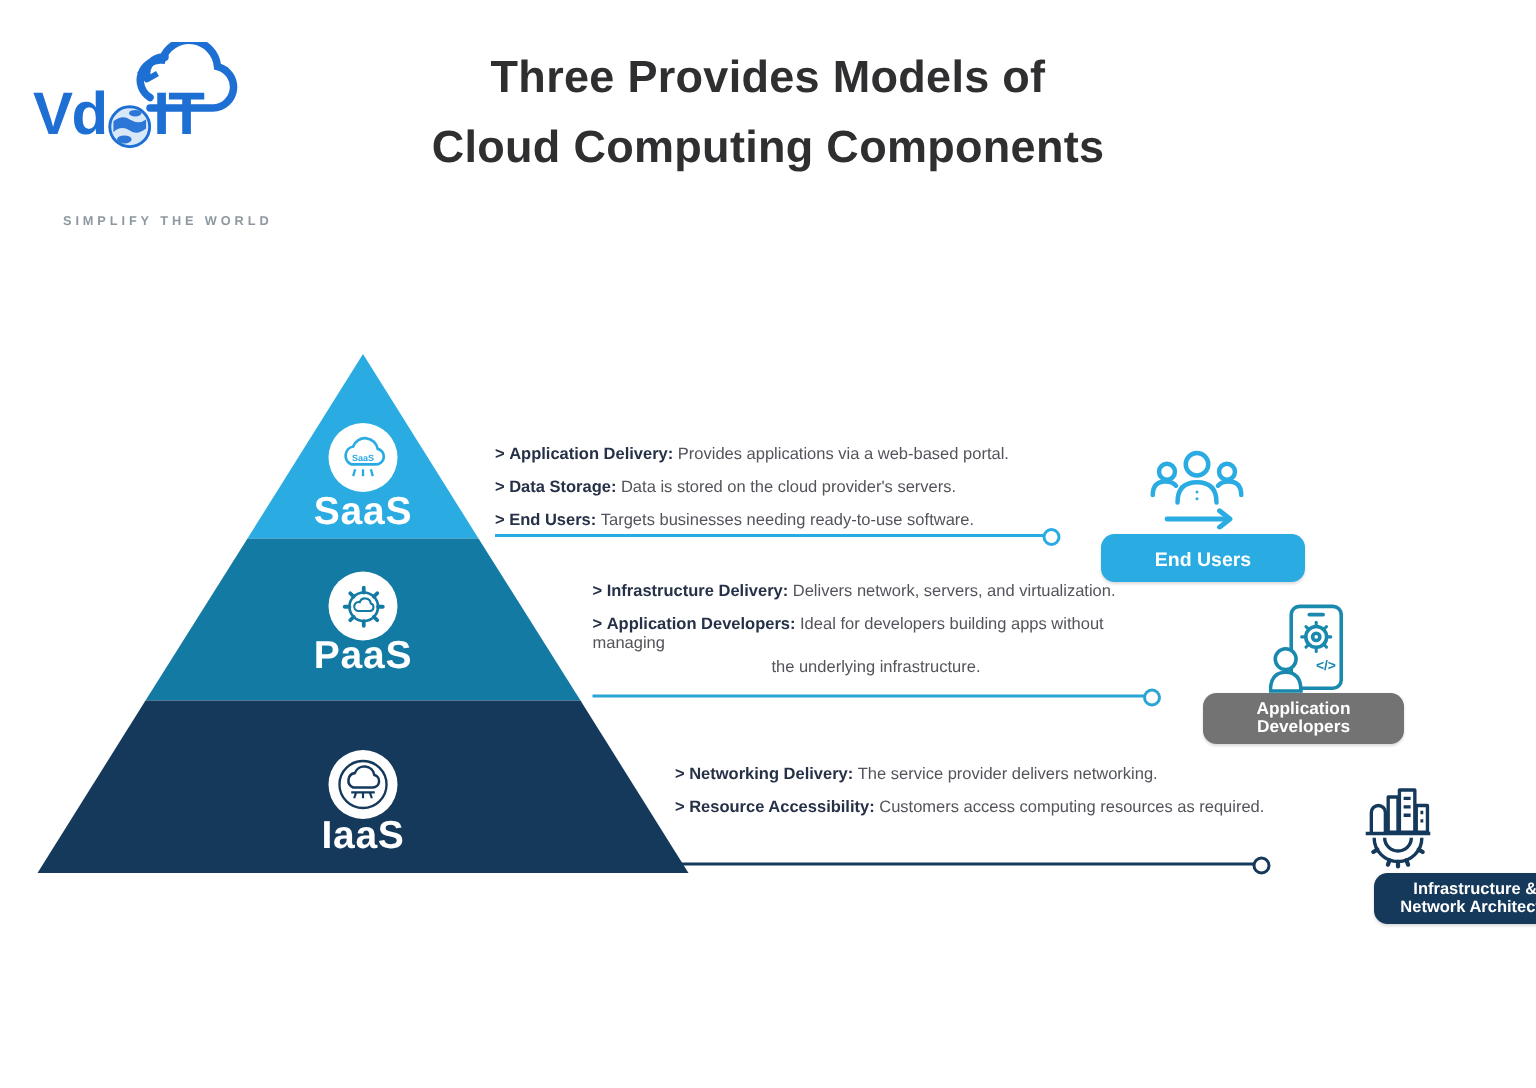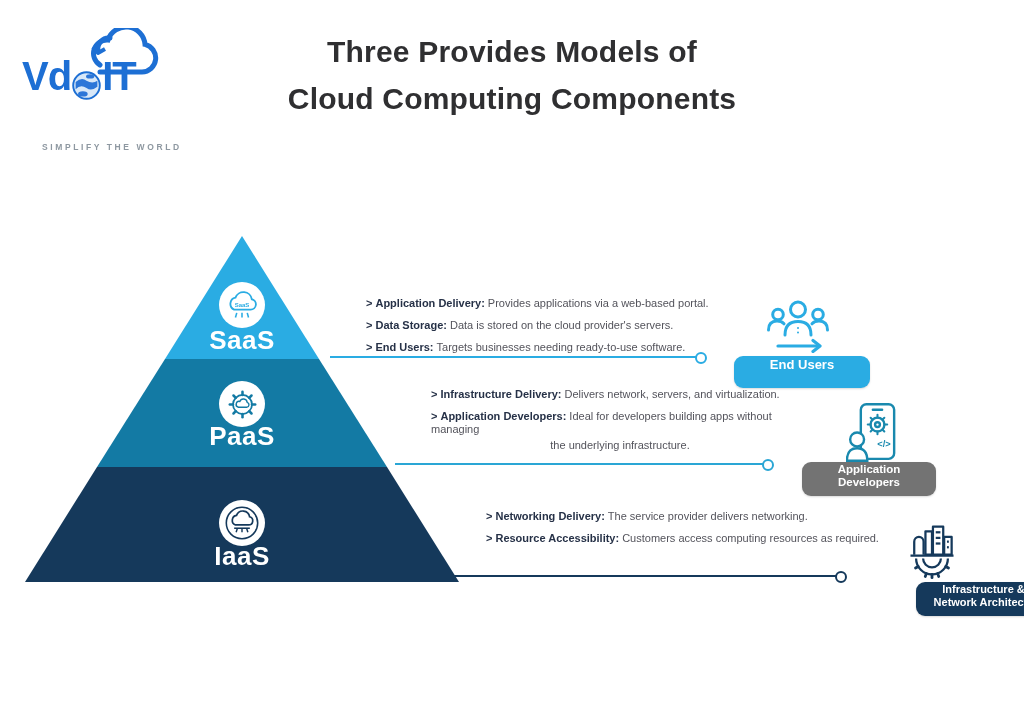--- a/index.html
+++ b/index.html
@@ -20,42 +20,42 @@
     font-size:30px;line-height:47px;font-weight:bold;color:#2F2F31;letter-spacing:.2px;}
   
   .pyramid-svg{position:absolute;left:0;top:0;width:1024px;height:725px;}
   .layer-circle{position:absolute;left:219px;width:46px;height:46px;border-radius:50%;
     background:#fff;display:flex;align-items:center;justify-content:center;}
   .circ-saas{top:282px;} .circ-paas{top:381px;} .circ-iaas{top:500px;}
   .layer-label{position:absolute;left:192px;width:100px;text-align:center;color:#fff;
     font-size:26px;font-weight:bold;letter-spacing:.5px;}
   .lab-saas{top:325px;} .lab-paas{top:421px;} .lab-iaas{top:541px;}
   
-  .details{position:absolute;font-size:11px;color:#53535B;margin-left:36px;}
+  .details{position:absolute;font-size:11px;color:#53535B;}
   .det-saas{left:330px;top:297px;width:360px;}
   .det-paas{left:395px;top:388px;width:378px;}
   .det-iaas{left:450px;top:510px;width:440px;}
   .bullet{margin-bottom:9.5px;line-height:12.5px;}
   .marker{font-weight:bold;color:#263147;margin-right:3px;}
   .blabel{font-weight:bold;color:#263147;margin-right:3px;}
   .bcont{text-align:center;margin-top:4px;margin-bottom:9px;line-height:12.5px;}
   
   .connector{position:absolute;height:0;border-top:2px solid;}
   .conn-saas{left:330px;top:356px;width:366px;border-color:#2AACE3;}
   .conn-paas{left:395px;top:463px;width:368px;border-color:#2AA6D5;}
   .conn-iaas{left:450px;top:575px;width:386px;border-color:#15395B;}
   .conn-dot{position:absolute;right:-11px;top:-6px;width:8px;height:8px;border-radius:50%;
     background:#fff;border:2px solid;}
   .conn-saas .conn-dot{border-color:#2AACE3;}
   .conn-paas .conn-dot{border-color:#2AA6D5;}
   .conn-iaas .conn-dot{border-color:#15395B;}
   
   .aud-icon{position:absolute;}
   .aud-btn{position:absolute;border-radius:9px;color:#fff;font-weight:bold;text-align:center;
-    display:flex;flex-direction:column;align-items:center;
+    display:flex;flex-direction:column;align-items:center;justify-content:center;
     box-shadow:0 1px 2px rgba(0,0,0,.15);cursor:pointer;border:none;}
   .btn-endusers{left:734px;top:356px;width:136px;height:32px;background:#2AACE3;font-size:13px;}
   .btn-appdev{left:802px;top:462px;width:134px;height:34px;background:#737373;font-size:11.5px;line-height:12.5px;}
   .btn-infra{left:868px;top:582px;width:135px;height:34px;background:#15395B;font-size:11px;line-height:12.5px;margin-left:48px;}
   .icon-endusers{left:766px;top:299px;width:64px;height:54px;}
   .icon-appdev{left:846px;top:402px;width:50px;height:60px;}
   .icon-infra{left:903px;top:522px;width:58px;height:58px;}
 </style>
 </head>
 <body>

